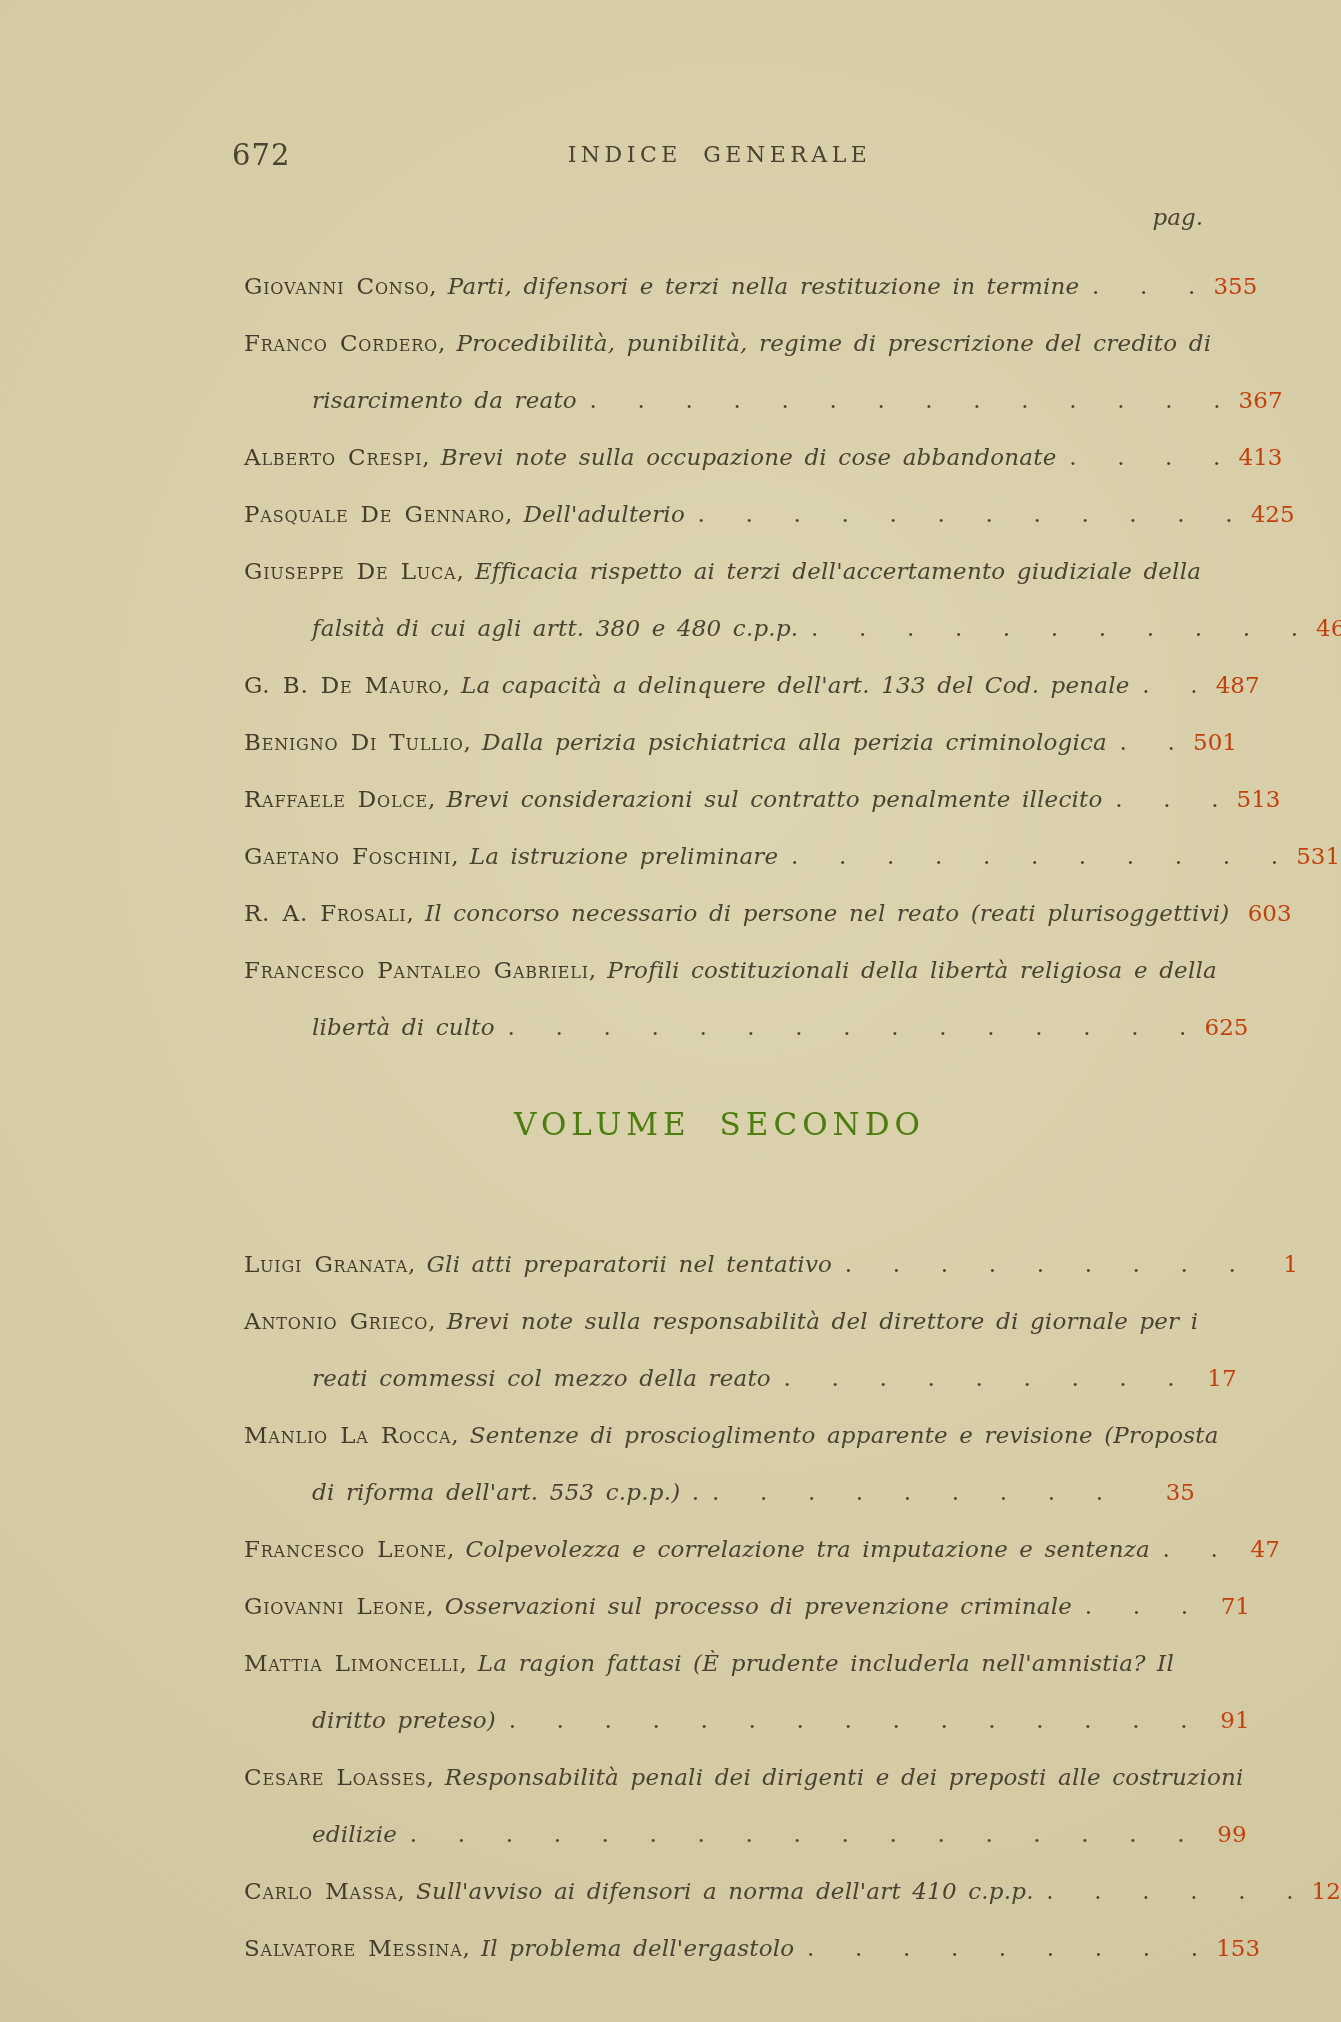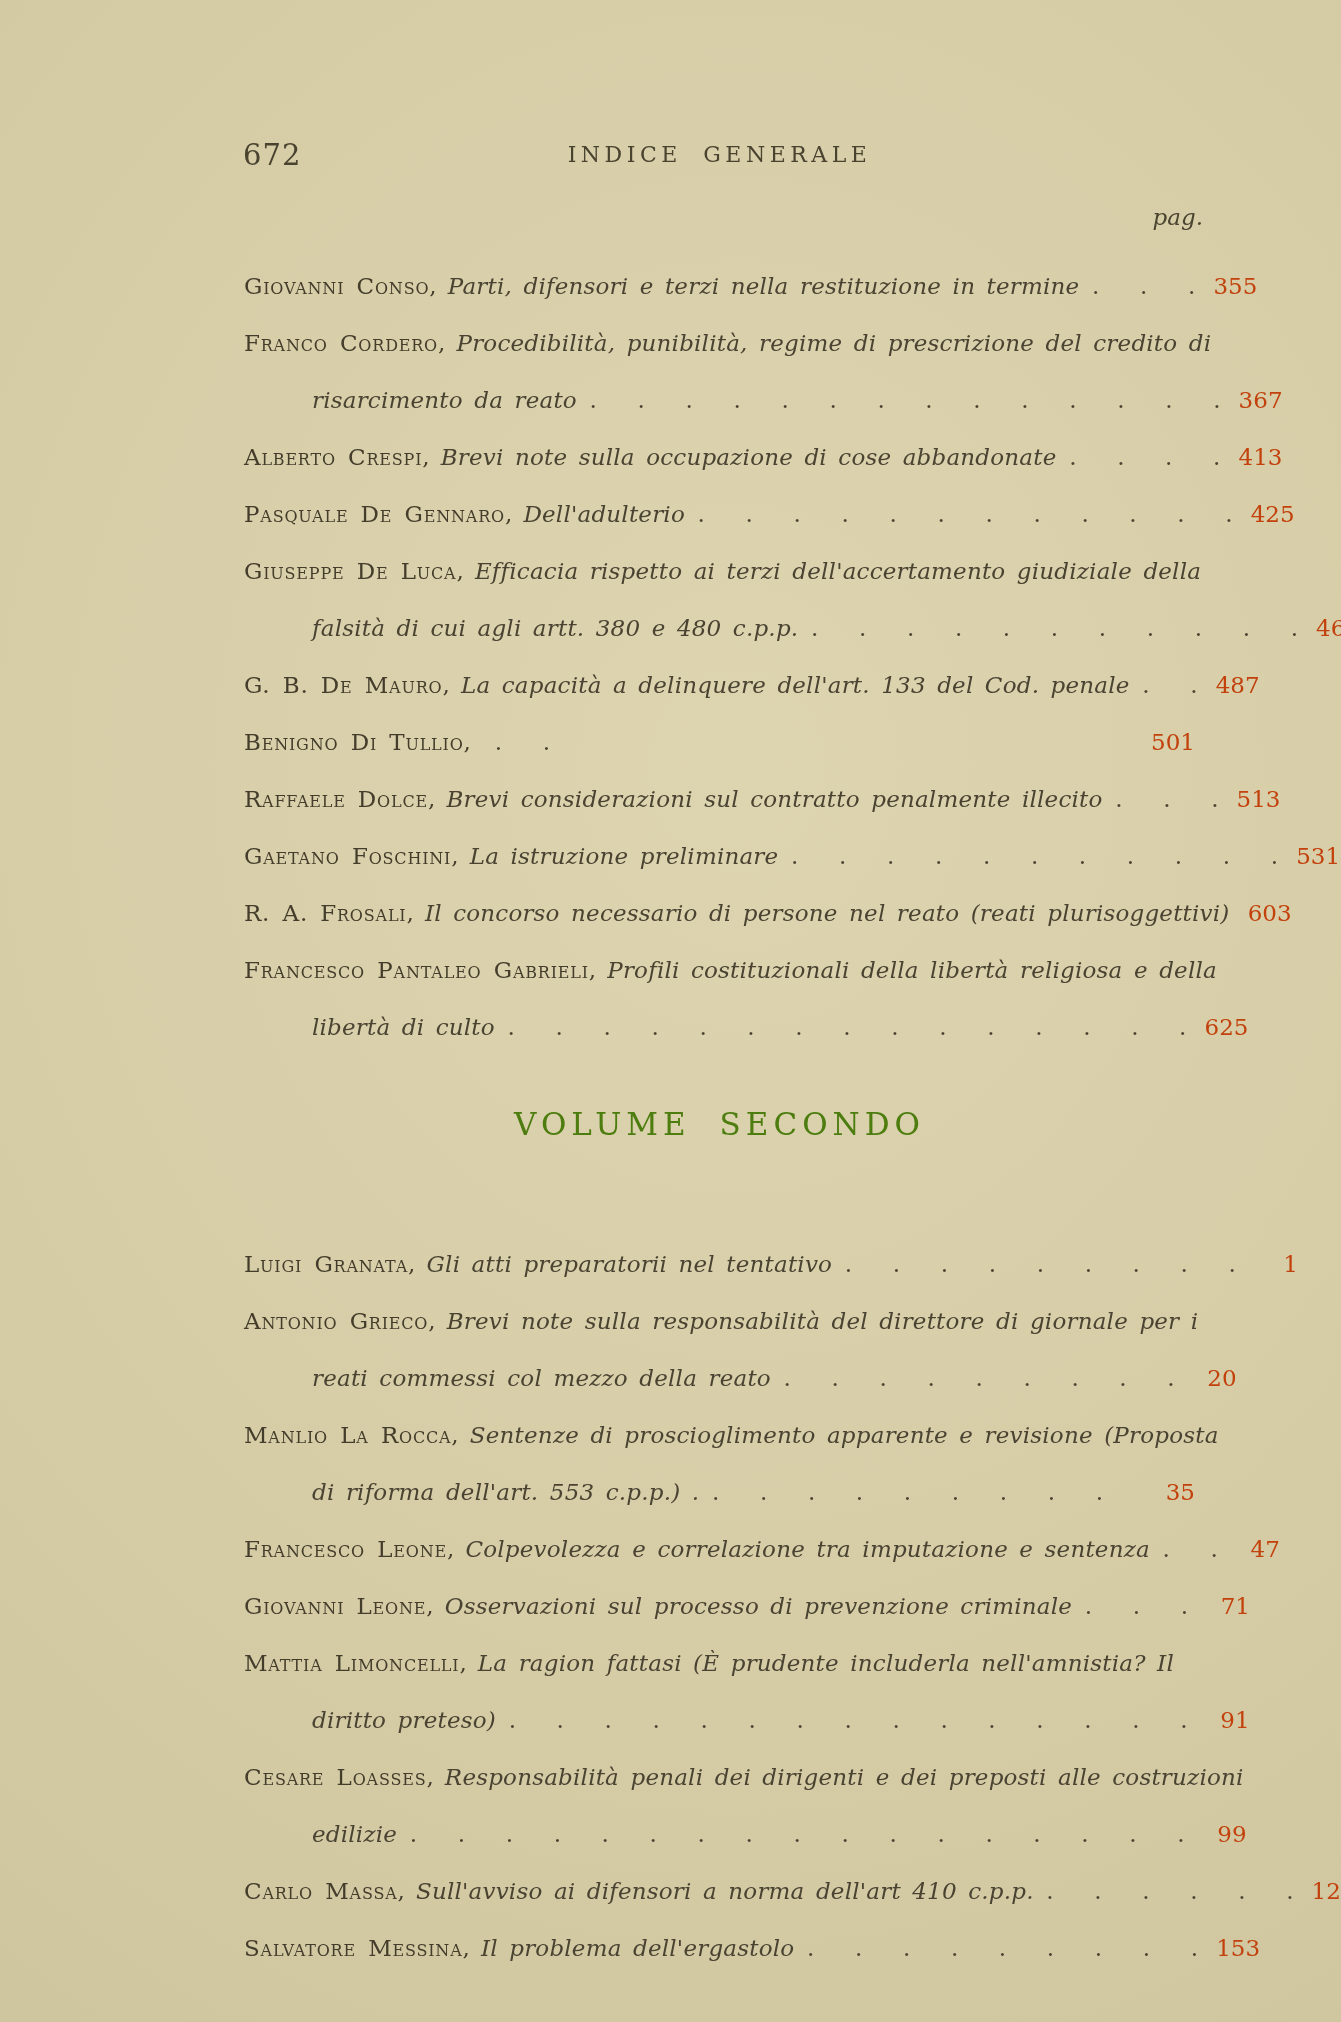--- a/index.html
+++ b/index.html
@@ -13,21 +13,21 @@
     position: relative;
   }
   .content {
     position: absolute;
     left: 232px; top: 138px;
     width: 975px;
   }
   
   .runhead { position: relative; height: 42px; }
   .folio {
-    position: absolute; left: 11px; top: 0;
+    position: absolute; left: 0; top: 0;
     font-size: 29px; letter-spacing: 1px; color: #4a4330;
   }
   .rtitle {
     position: absolute; left: 0; right: 0; top: 4px;
     text-align: center;
     font-size: 22px; letter-spacing: 4.5px; word-spacing: 10px;
     color: #4a4330;
   }
   
   .pagcol {
@@ -164,20 +164,21 @@
         <span class="title">La capacità a delinquere dell'art. 133 del Cod. penale</span>
         <span class="dots">. .</span>
         <span class="sp"></span>
         <span class="pg">487</span>
       </p>
     </div>
 
     <div class="entry">
       <p class="line">
         <span class="author">Benigno Di Tullio,</span>
+        <span class="title">Dalla perizia psichiatrica alla perizia criminologica</span>
         <span class="dots">. .</span>
         <span class="sp"></span>
         <span class="pg">501</span>
       </p>
     </div>
 
     <div class="entry">
       <p class="line">
         <span class="author">Raffaele Dolce,</span>
         <span class="title">Brevi considerazioni sul contratto penalmente illecito</span>
@@ -237,21 +238,21 @@
 
     <div class="entry">
       <p class="line">
         <span class="author">Antonio Grieco,</span>
         <span class="title">Brevi note sulla responsabilità del direttore di giornale per i</span>
       </p>
       <p class="line indent">
         <span class="title">reati commessi col mezzo della reato</span>
         <span class="dots">. . . .  . . . . .</span>
         <span class="sp"></span>
-        <span class="pg">20</span>
+        <span class="pg">17</span>
       </p>
     </div>
 
     <div class="entry">
       <p class="line">
         <span class="author">Manlio La Rocca,</span>
         <span class="title">Sentenze di proscioglimento apparente e revisione (Proposta</span>
       </p>
       <p class="line indent">
         <span class="title">di riforma dell'art. 553 c.p.p.) .</span>

